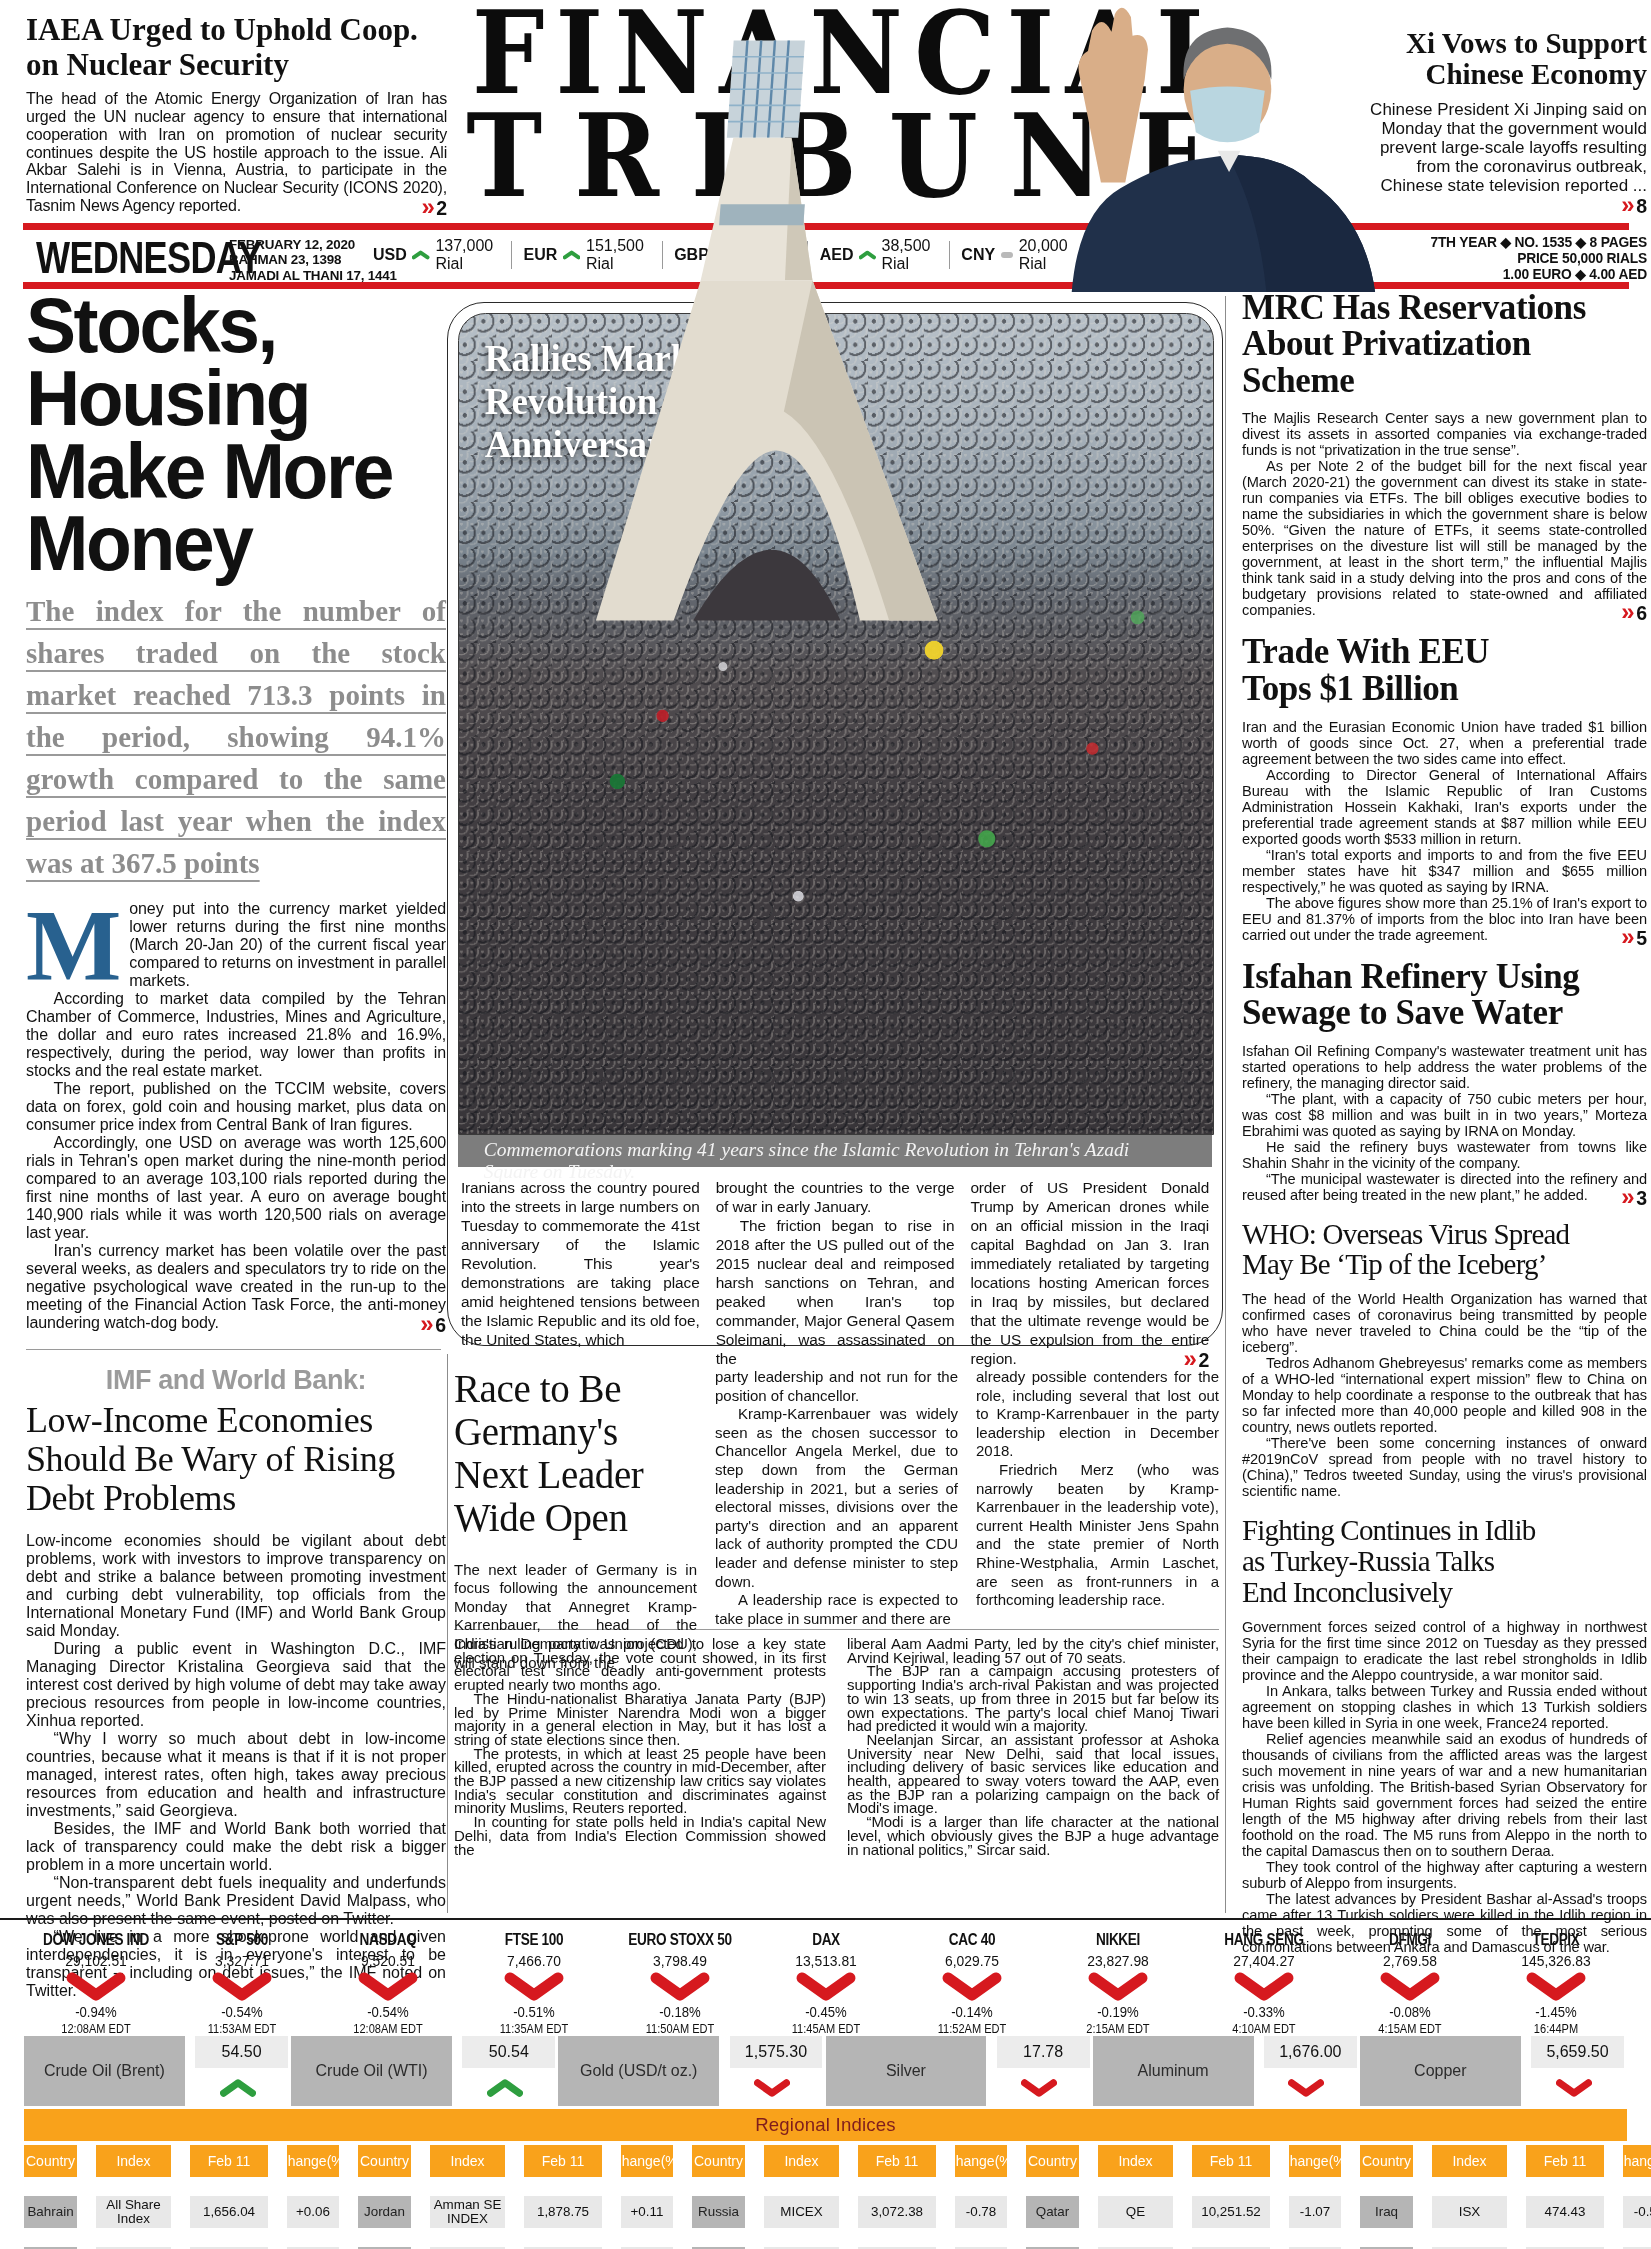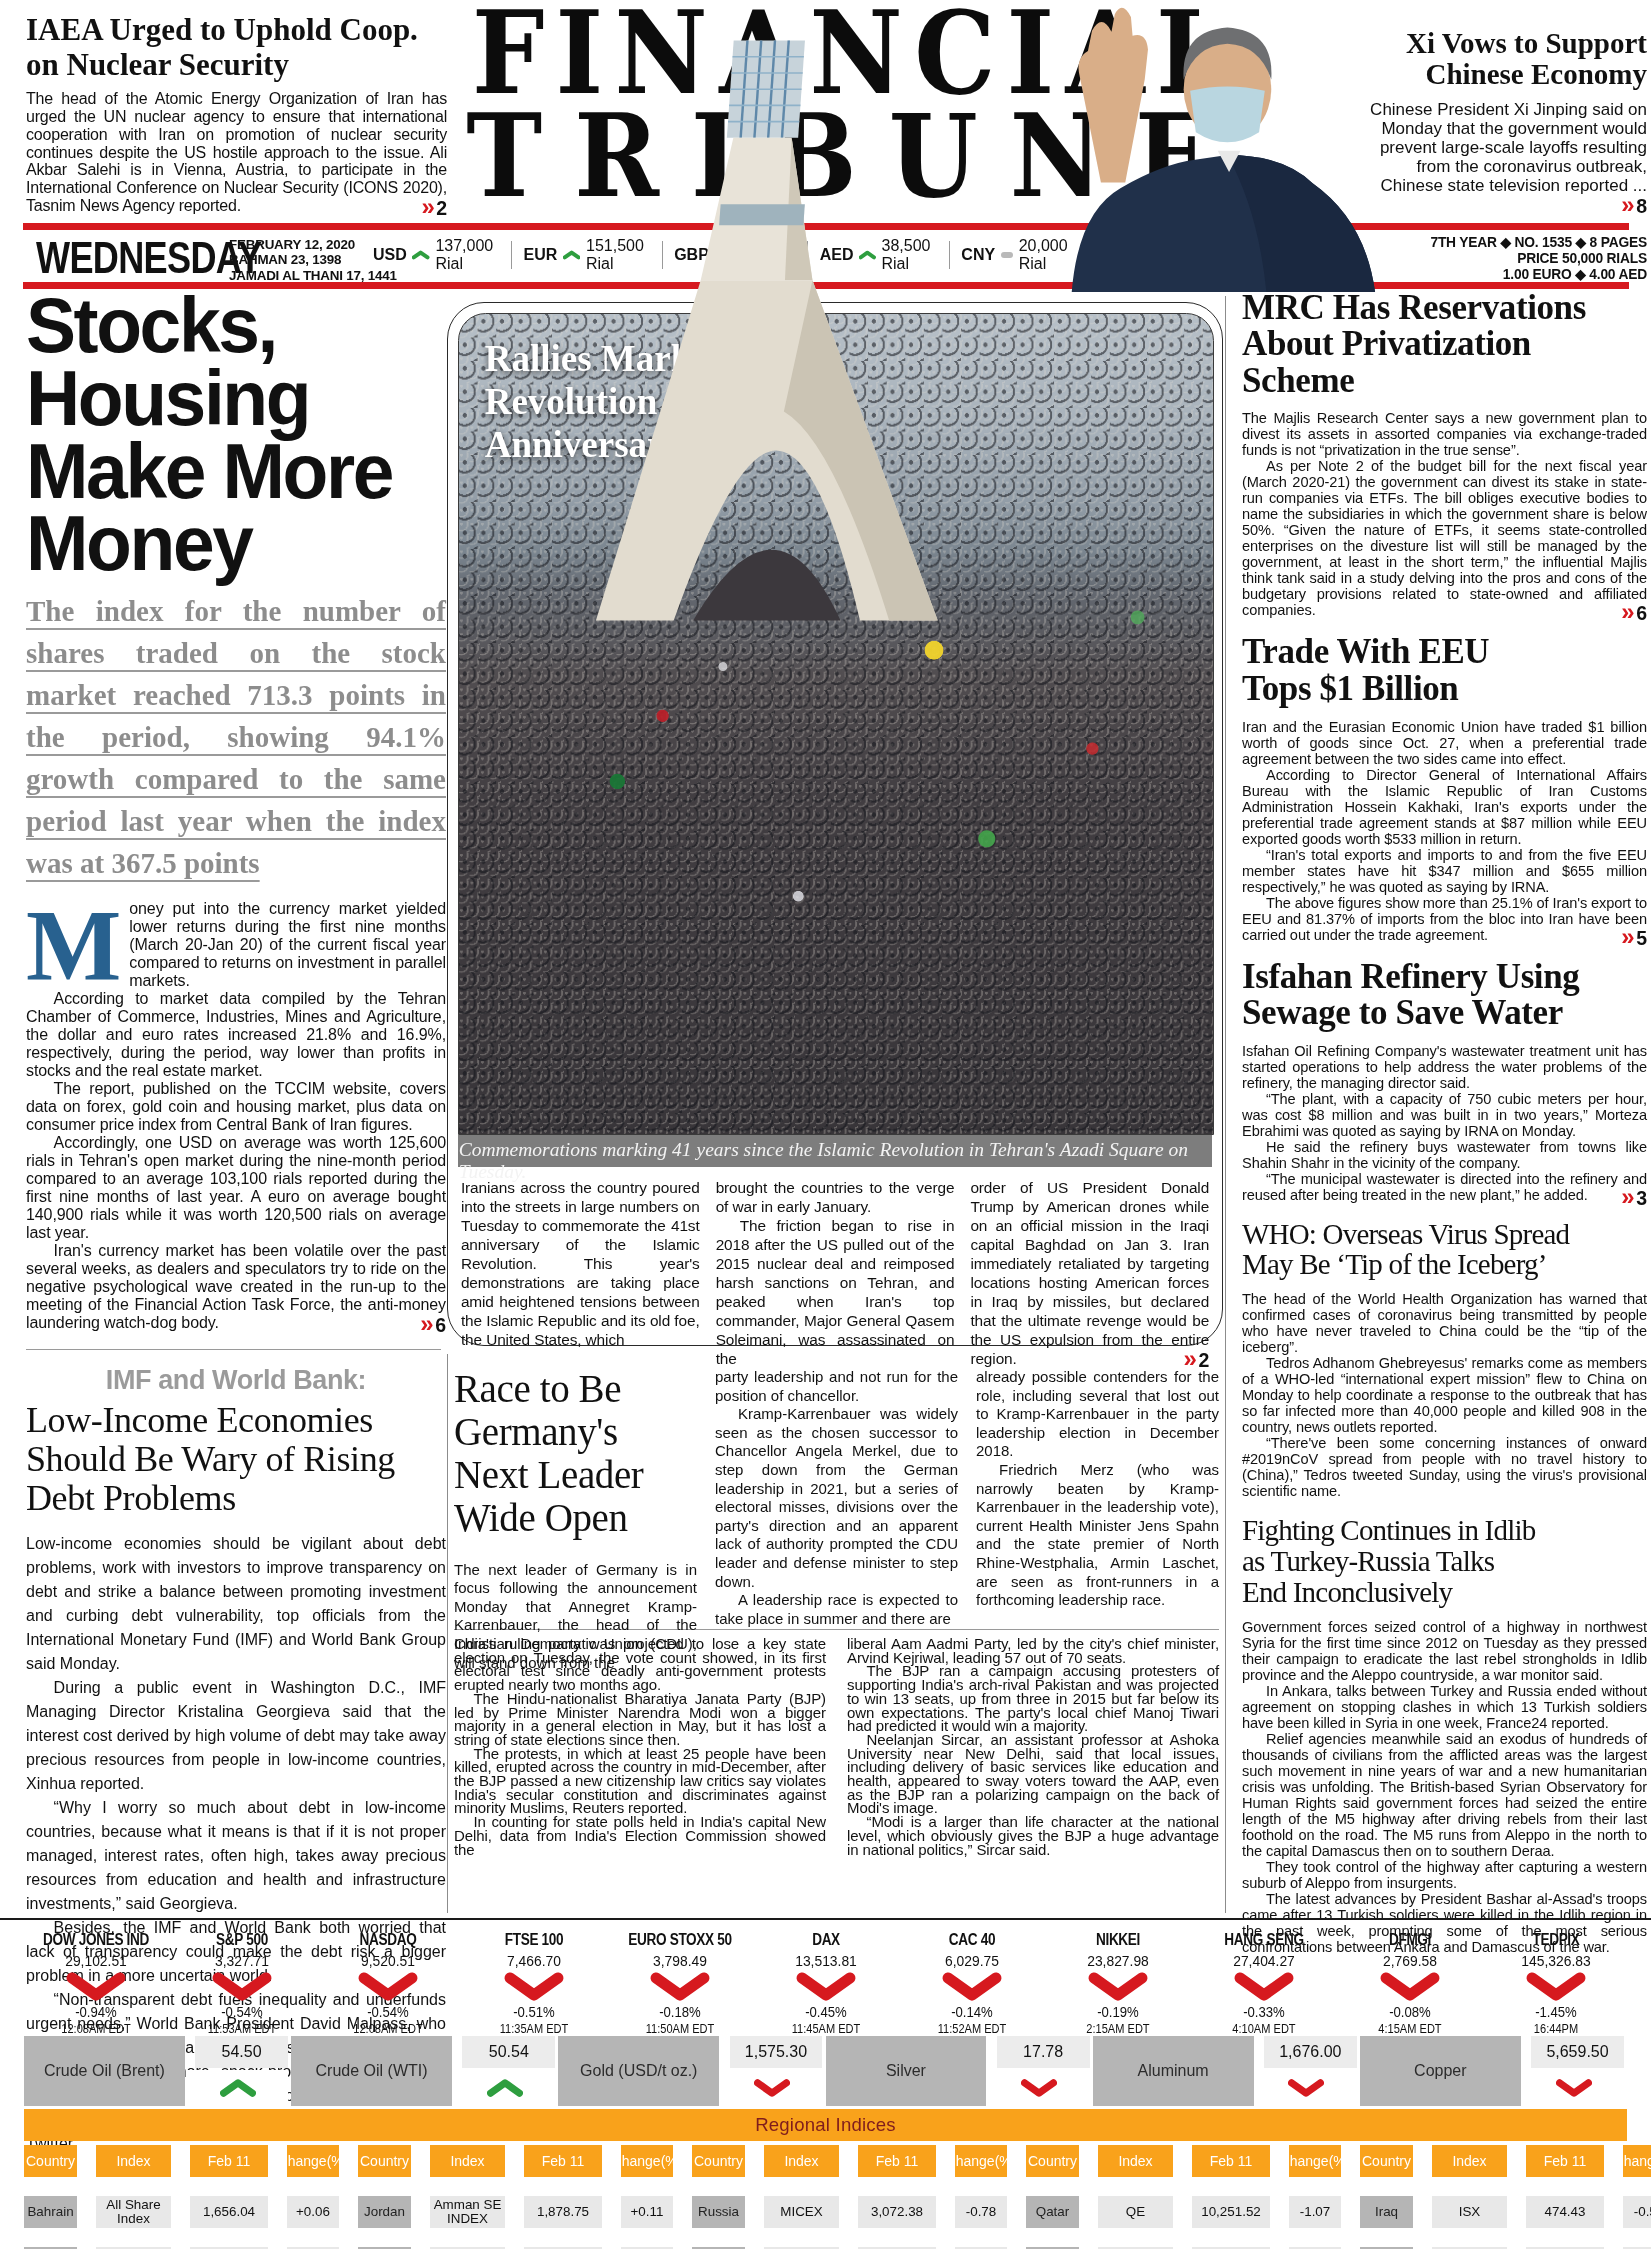--- a/index.html
+++ b/index.html
@@ -53,21 +53,21 @@
       radial-gradient(circle at 45% 71%, rgba(232,232,238,.8) 0 4.9px, rgba(232,232,238,0) 5.7px),
       radial-gradient(circle at 84% 53%, rgba(198,42,46,.85) 0 5.7px, rgba(198,42,46,0) 6.5px),
       radial-gradient(circle at 35% 43%, rgba(236,236,240,.7) 0 4px, rgba(236,236,240,0) 4.9px),
       radial-gradient(circle at 90% 37%, rgba(80,170,90,.8) 0 6.5px, rgba(80,170,90,0) 7.3px),
       repeating-radial-gradient(circle at 5.7px 7.3px, rgba(18,20,26,.55) 0 2px, rgba(0,0,0,0) 2.4px 9px),
       repeating-radial-gradient(circle at 2.4px 3.2px, rgba(228,222,212,.28) 0 1.2px, rgba(0,0,0,0) 1.6px 5.7px),
       linear-gradient(180deg,#b7c0c8 0%,#a9b3bc 13%,#929da7 23%,#7a858f 29%,#636870 34%,#514d50 44%,#413d41 60%,#383539 100%);
     background-size:100% 100%,100% 100%,100% 100%,100% 100%,100% 100%,100% 100%,100% 100%,100% 100%,18.6px 23.5px,10.5px 13.8px,100% 100%;}
   .ph-title{position:absolute;left:26px;top:24px;font-family:"Liberation Serif",serif;font-weight:bold;font-size:37px;line-height:1.16;color:#fff;
     text-shadow:0 1.6px 6.5px rgba(0,0,0,.6);}
-  .caption{width:100%;height:32px;background:#7d7d7d;box-sizing:border-box;padding:4px 1px;
+  .caption{width:100%;height:32px;background:#7d7d7d;box-sizing:border-box;padding:4px 26px;
     font-family:"Liberation Serif",serif;font-style:italic;font-size:19.5px;color:#f3f3f3;}
   .pcols{display:flex;gap:16px;padding:11.3px 3.2px 0;}
   .pcols .col{flex:1;}
   .pcols p{margin:0;font-size:15.4px;line-height:19px;text-align:justify;text-indent:24px;letter-spacing:-0.1px;}
   .pcols p:first-child{text-indent:0;}
   
   .vline{width:0.8px;background:#8c8c8c;z-index:2;}
   .hline{height:0.8px;background:#9a9a9a;}
   
   .germany{left:454px;top:1360px;width:765px;display:flex;gap:18px;margin-top:8px;}
@@ -79,21 +79,21 @@
   .india{left:454px;top:1637px;width:765px;}
   .india .ih{font-family:"Liberation Serif",serif;font-size:33px;letter-spacing:-0.4px;margin:0 0 11.3px;}
   .india .icols{display:flex;gap:21px;}
   .india .icol{flex:1;}
   .india p{margin:0;font-size:15px;line-height:13.7px;text-align:justify;text-indent:19.5px;letter-spacing:-0.1px;}
   .india p:first-child{text-indent:0;}
   
   .imf{left:26px;top:1365px;width:420px;}
   .imf .kicker{text-align:center;font-weight:bold;font-size:27px;color:#9b9b9b;letter-spacing:-0.4px;}
   .imf .ih{font-family:"Liberation Serif",serif;font-size:36px;line-height:1.08;letter-spacing:-0.4px;margin:4.9px 0 14.6px;}
-  .imf p{margin:0;font-size:16px;line-height:24px;text-align:justify;text-indent:27.6px;}
+  .imf p{margin:0;font-size:16px;line-height:18px;text-align:justify;text-indent:27.6px;}
   .imf p:first-child{text-indent:0;}
   
   .rcol{left:1242px;top:290px;width:405px;}
   .rcol .art{margin-bottom:16px;}
   .rcol .hb{font-family:"Liberation Serif",serif;font-weight:bold;font-size:35px;line-height:1.04;letter-spacing:-0.4px;margin-bottom:11.3px;}
   .rcol .hn{font-family:"Liberation Serif",serif;font-weight:normal;font-size:29px;line-height:1.06;letter-spacing:-0.8px;margin-bottom:11.3px;}
   .rcol p{margin:0;font-size:14.6px;line-height:16px;text-align:justify;text-indent:24px;letter-spacing:-0.1px;}
   .rcol p:first-child{text-indent:0;}
   
   .mrule{left:0;top:1918px;width:1652px;height:1.6px;background:#1a1a1a;}

